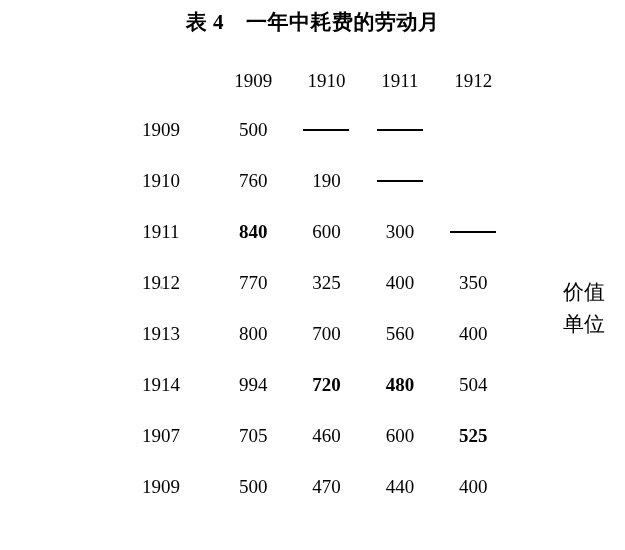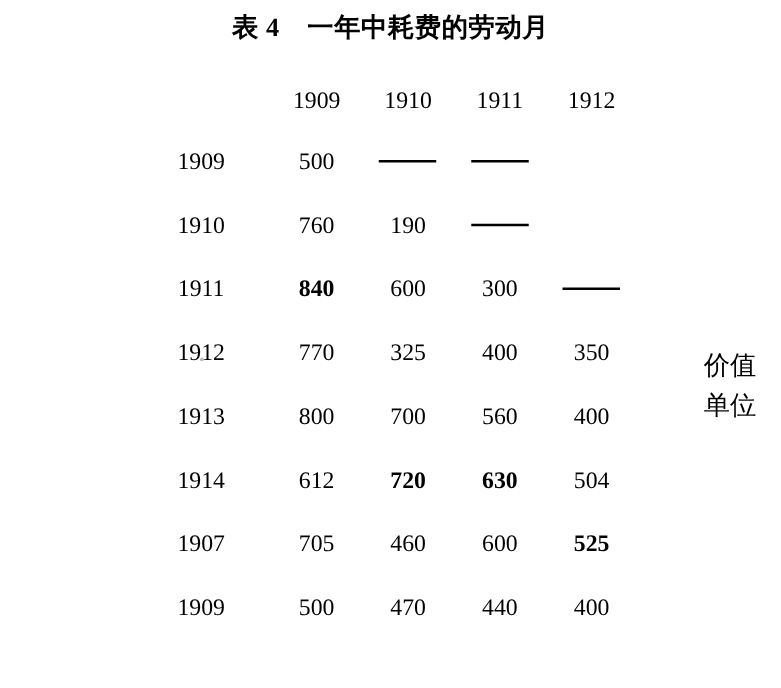--- a/index.html
+++ b/index.html
@@ -169,23 +169,23 @@
           </tr>
           <tr>
             <td class="rowhead">1913</td>
             <td class="col"><span>800</span></td>
             <td class="col"><span>700</span></td>
             <td class="col"><span>560</span></td>
             <td class="col"><span>400</span></td>
           </tr>
           <tr>
             <td class="rowhead">1914</td>
-            <td class="col"><span>612</span></td>
+            <td class="col"><span>994</span></td>
             <td class="col"><span class="bold">720</span></td>
-            <td class="col"><span class="bold">630</span></td>
+            <td class="col"><span class="bold">480</span></td>
             <td class="col"><span>504</span></td>
           </tr>
           <tr>
             <td class="rowhead">1907</td>
             <td class="col"><span>705</span></td>
             <td class="col"><span>460</span></td>
             <td class="col"><span>600</span></td>
             <td class="col"><span class="bold">525</span></td>
           </tr>
           <tr>

